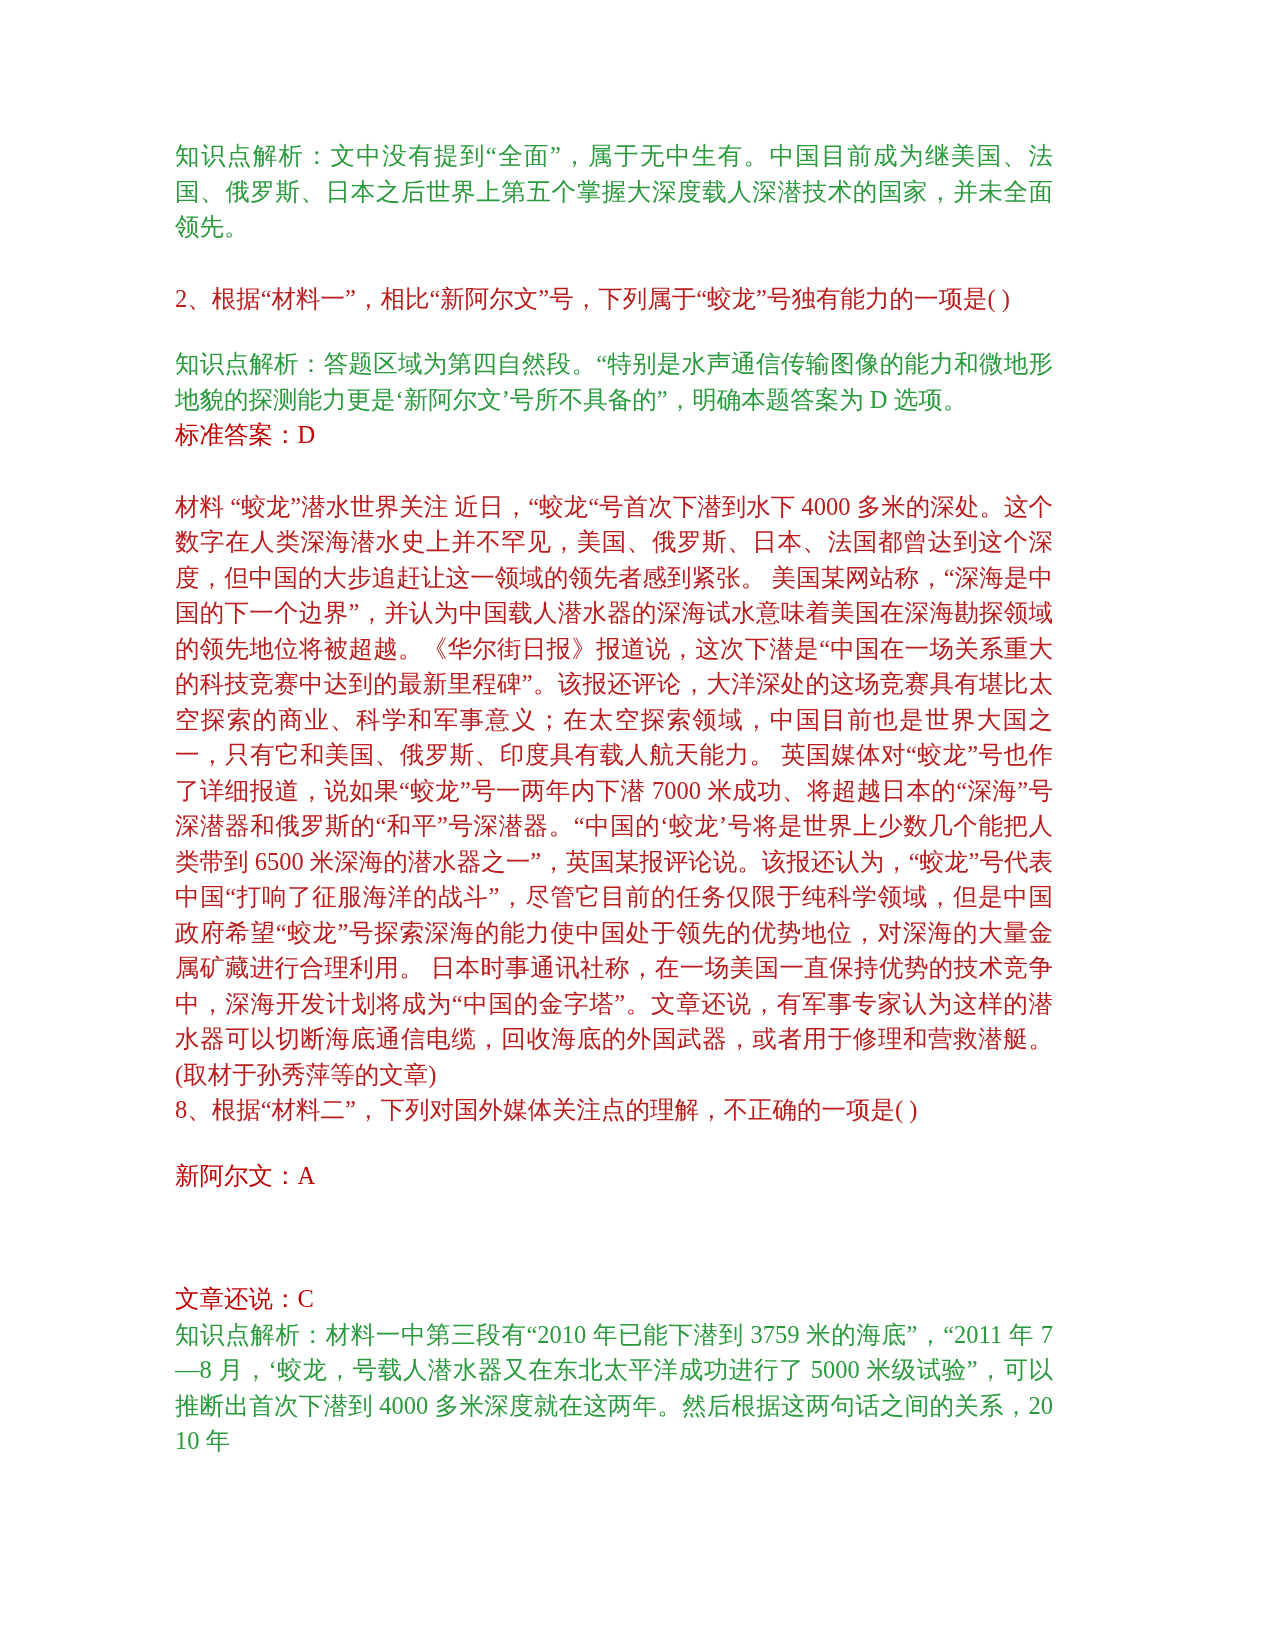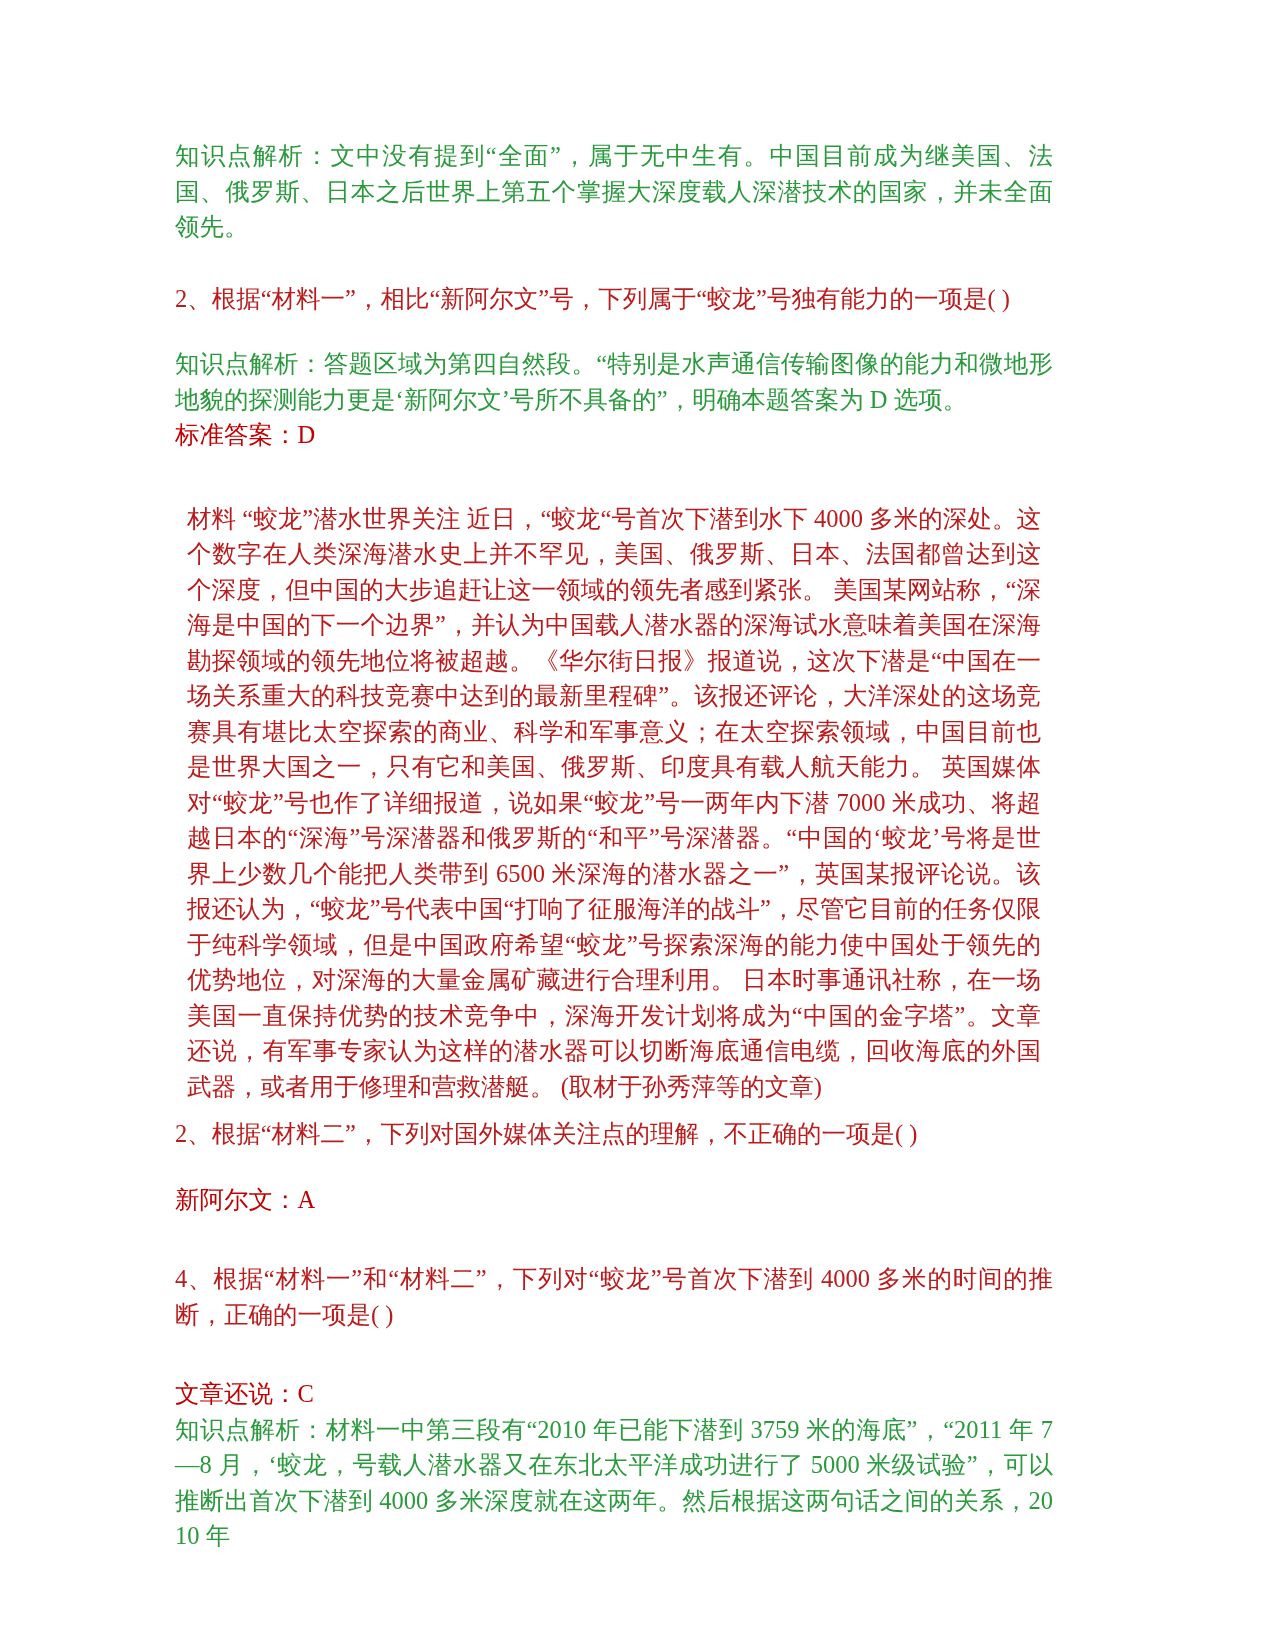--- a/index.html
+++ b/index.html
@@ -44,21 +44,21 @@
   }
   .gap-md { height: 30px; }
   .gap-lg { height: 36px; }
   .gap-xl { height: 44px; }
   .material {
     font-size: 24.5px;
     line-height: 35.5px;
     text-align: justify;
     text-justify: inter-ideograph;
     word-break: break-all;
-    margin: 12px;
+    margin: 0;
     font-family: Liberation Serif, serif;
   }
 </style>
 </head>
 <body>
 
 <div class="page">
   <div class="content">
 
     <p class="blk green">知识点解析：文中没有提到“全面”，属于无中生有。中国目前成为继美国、法国、俄罗斯、日本之后世界上第五个掌握大深度载人深潜技术的国家，并未全面领先。</p>
@@ -69,29 +69,28 @@
 
     <div class="gap-md"></div>
 
     <p class="blk green">知识点解析：答题区域为第四自然段。“特别是水声通信传输图像的能力和微地形地貌的探测能力更是‘新阿尔文’号所不具备的”，明确本题答案为 D 选项。</p>
     <p class="blk red">标准答案：D</p>
 
     <div class="gap-lg"></div>
 
     <p class="material black">材料 “蛟龙”潜水世界关注 近日，“蛟龙“号首次下潜到水下 4000 多米的深处。这个数字在人类深海潜水史上并不罕见，美国、俄罗斯、日本、法国都曾达到这个深度，但中国的大步追赶让这一领域的领先者感到紧张。 美国某网站称，“深海是中国的下一个边界”，并认为中国载人潜水器的深海试水意味着美国在深海勘探领域的领先地位将被超越。《华尔街日报》报道说，这次下潜是“中国在一场关系重大的科技竞赛中达到的最新里程碑”。该报还评论，大洋深处的这场竞赛具有堪比太空探索的商业、科学和军事意义；在太空探索领域，中国目前也是世界大国之一，只有它和美国、俄罗斯、印度具有载人航天能力。 英国媒体对“蛟龙”号也作了详细报道，说如果“蛟龙”号一两年内下潜 7000 米成功、将超越日本的“深海”号深潜器和俄罗斯的“和平”号深潜器。“中国的‘蛟龙’号将是世界上少数几个能把人类带到 6500 米深海的潜水器之一”，英国某报评论说。该报还认为，“蛟龙”号代表中国“打响了征服海洋的战斗”，尽管它目前的任务仅限于纯科学领域，但是中国政府希望“蛟龙”号探索深海的能力使中国处于领先的优势地位，对深海的大量金属矿藏进行合理利用。 日本时事通讯社称，在一场美国一直保持优势的技术竞争中，深海开发计划将成为“中国的金字塔”。文章还说，有军事专家认为这样的潜水器可以切断海底通信电缆，回收海底的外国武器，或者用于修理和营救潜艇。 (取材于孙秀萍等的文章)</p>
 
-    <p class="blk black">2、根据“材料二”，下列对国外媒体关注点的理解，不正确的一项是( )</p>
+    <p class="blk black">8、根据“材料二”，下列对国外媒体关注点的理解，不正确的一项是( )</p>
 
     <div class="gap-md"></div>
 
     <p class="blk red">新阿尔文：A</p>
 
     <div class="gap-xl"></div>
 
-    <p class="blk black">4、根据“材料一”和“材料二”，下列对“蛟龙”号首次下潜到 4000 多米的时间的推断，正确的一项是( )</p>
 
     <div class="gap-xl"></div>
 
     <p class="blk red">文章还说：C</p>
     <p class="blk green">知识点解析：材料一中第三段有“2010 年已能下潜到 3759 米的海底”，“2011 年 7—8 月，‘蛟龙，号载人潜水器又在东北太平洋成功进行了 5000 米级试验”，可以推断出首次下潜到 4000 多米深度就在这两年。然后根据这两句话之间的关系，2010 年</p>
 
   </div>
 </div>
 
 </body></html>

